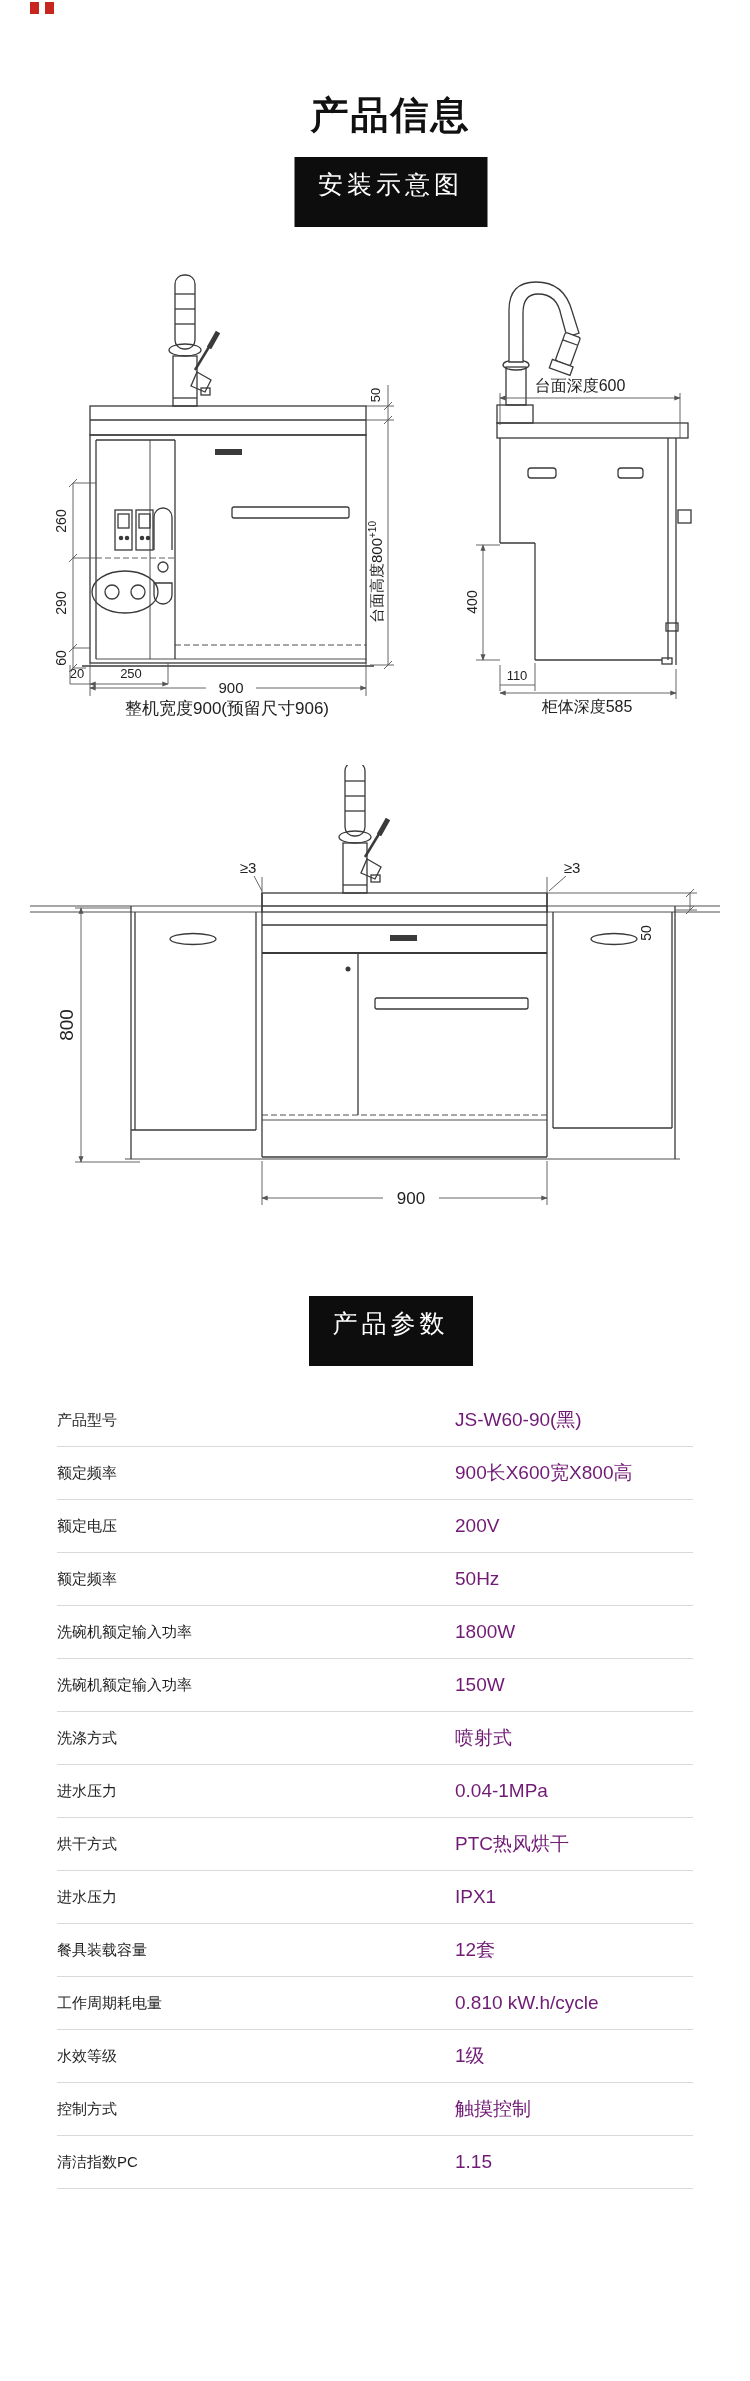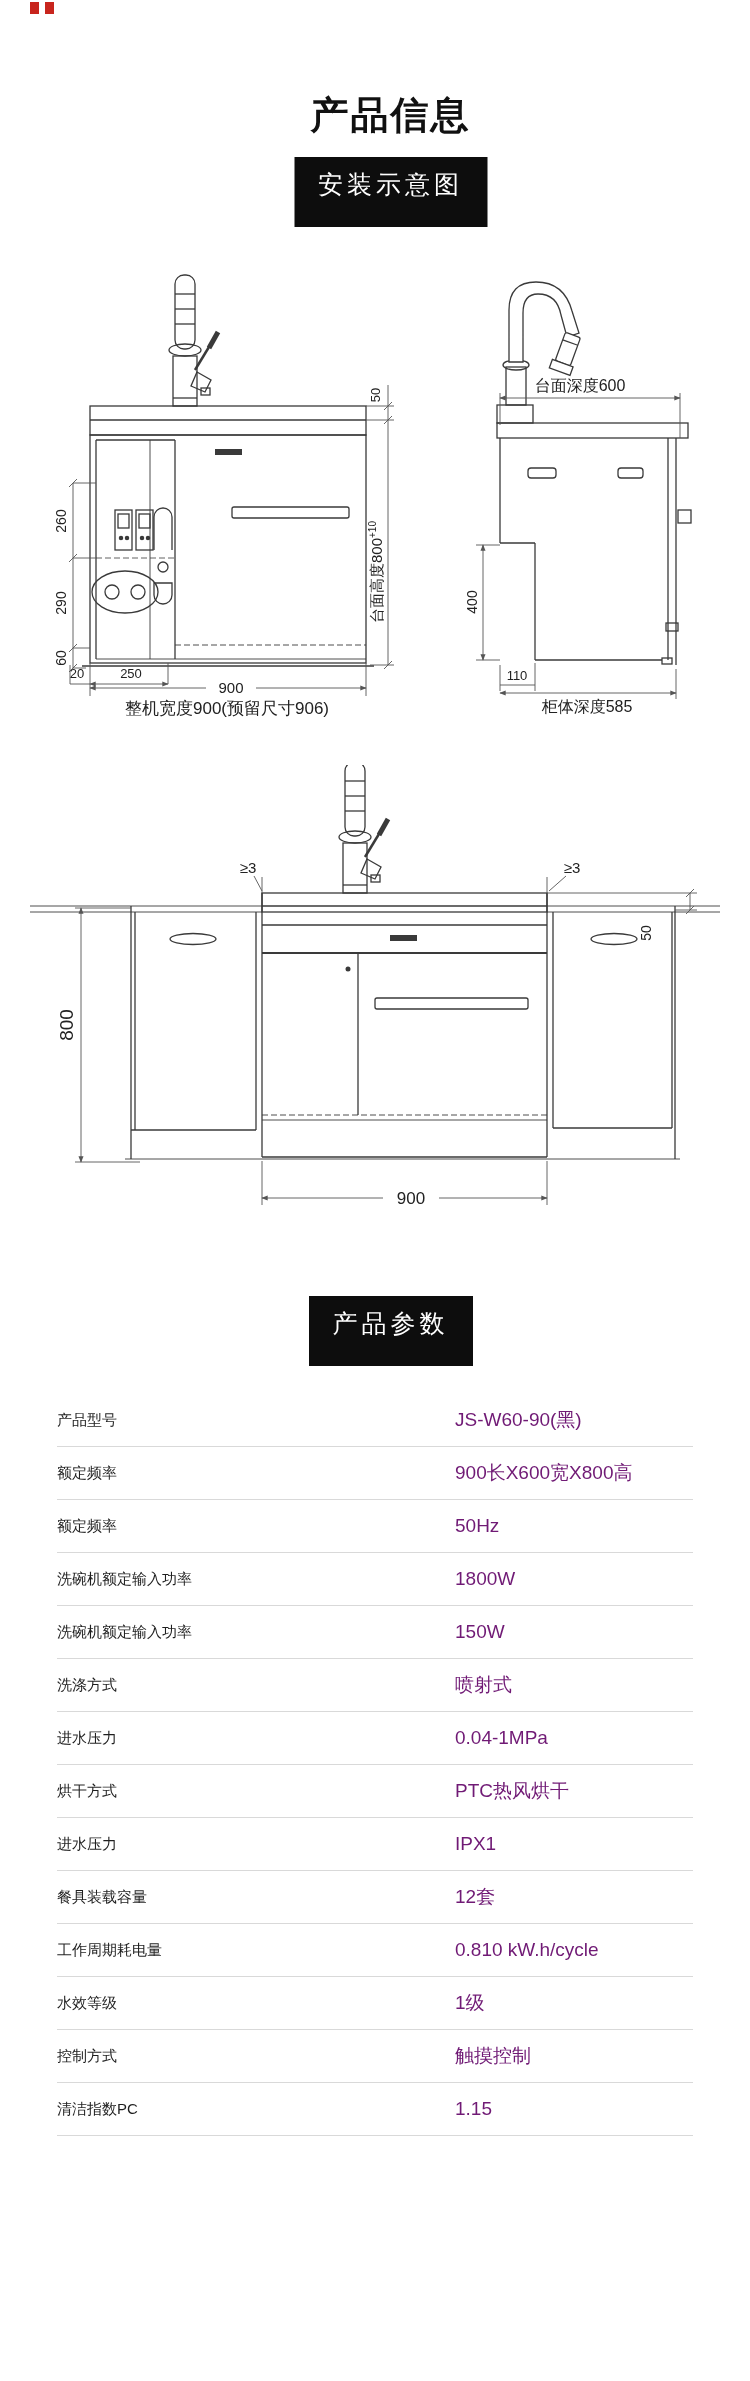--- a/index.html
+++ b/index.html
@@ -260,20 +260,24 @@
   <div class="spec-table">
     <div class="spec-row">
       <span class="spec-label">产品型号</span>
       <span class="spec-value">JS-W60-90(黑)</span>
     </div>
     <div class="spec-row">
       <span class="spec-label">额定频率</span>
       <span class="spec-value">900长X600宽X800高</span>
     </div>
     <div class="spec-row">
+      <span class="spec-label">额定电压</span>
+      <span class="spec-value">200V</span>
+    </div>
+    <div class="spec-row">
       <span class="spec-label">额定频率</span>
       <span class="spec-value">50Hz</span>
     </div>
     <div class="spec-row">
       <span class="spec-label">洗碗机额定输入功率</span>
       <span class="spec-value">1800W</span>
     </div>
     <div class="spec-row">
       <span class="spec-label">洗碗机额定输入功率</span>
       <span class="spec-value">150W</span>

